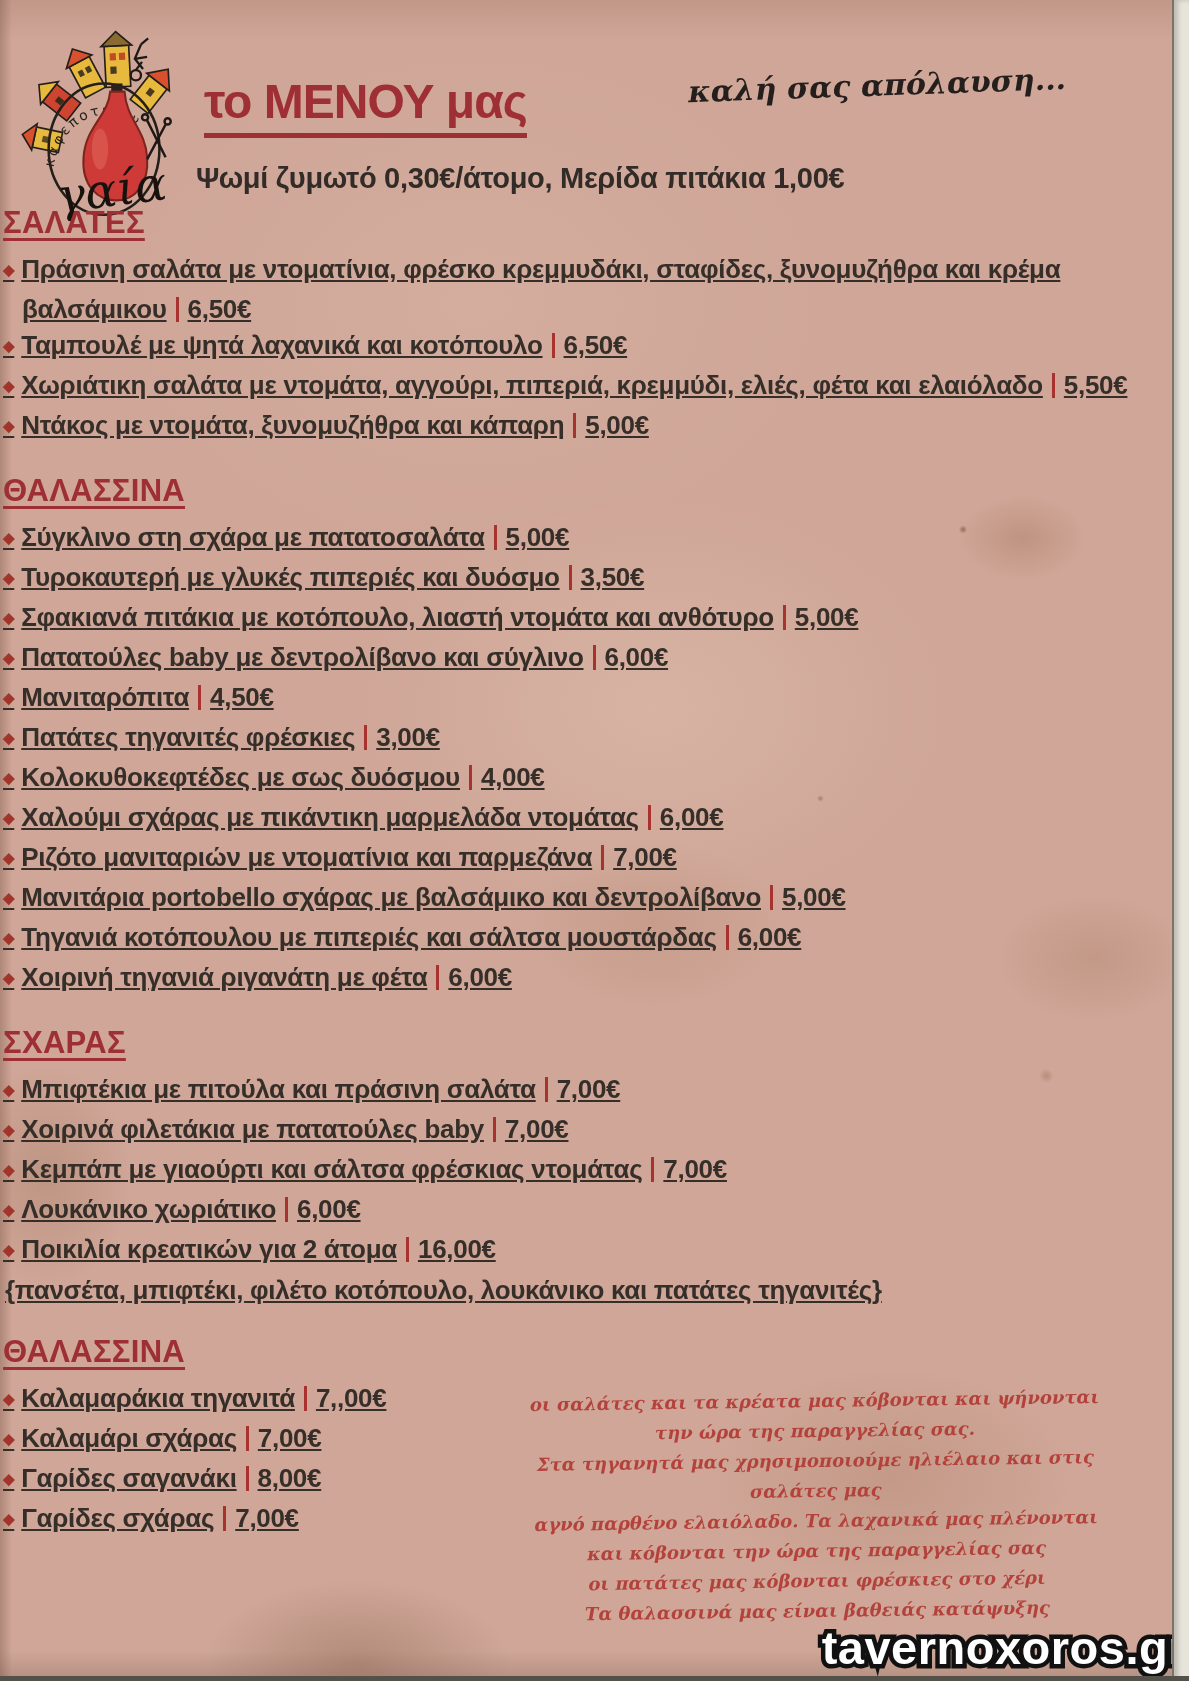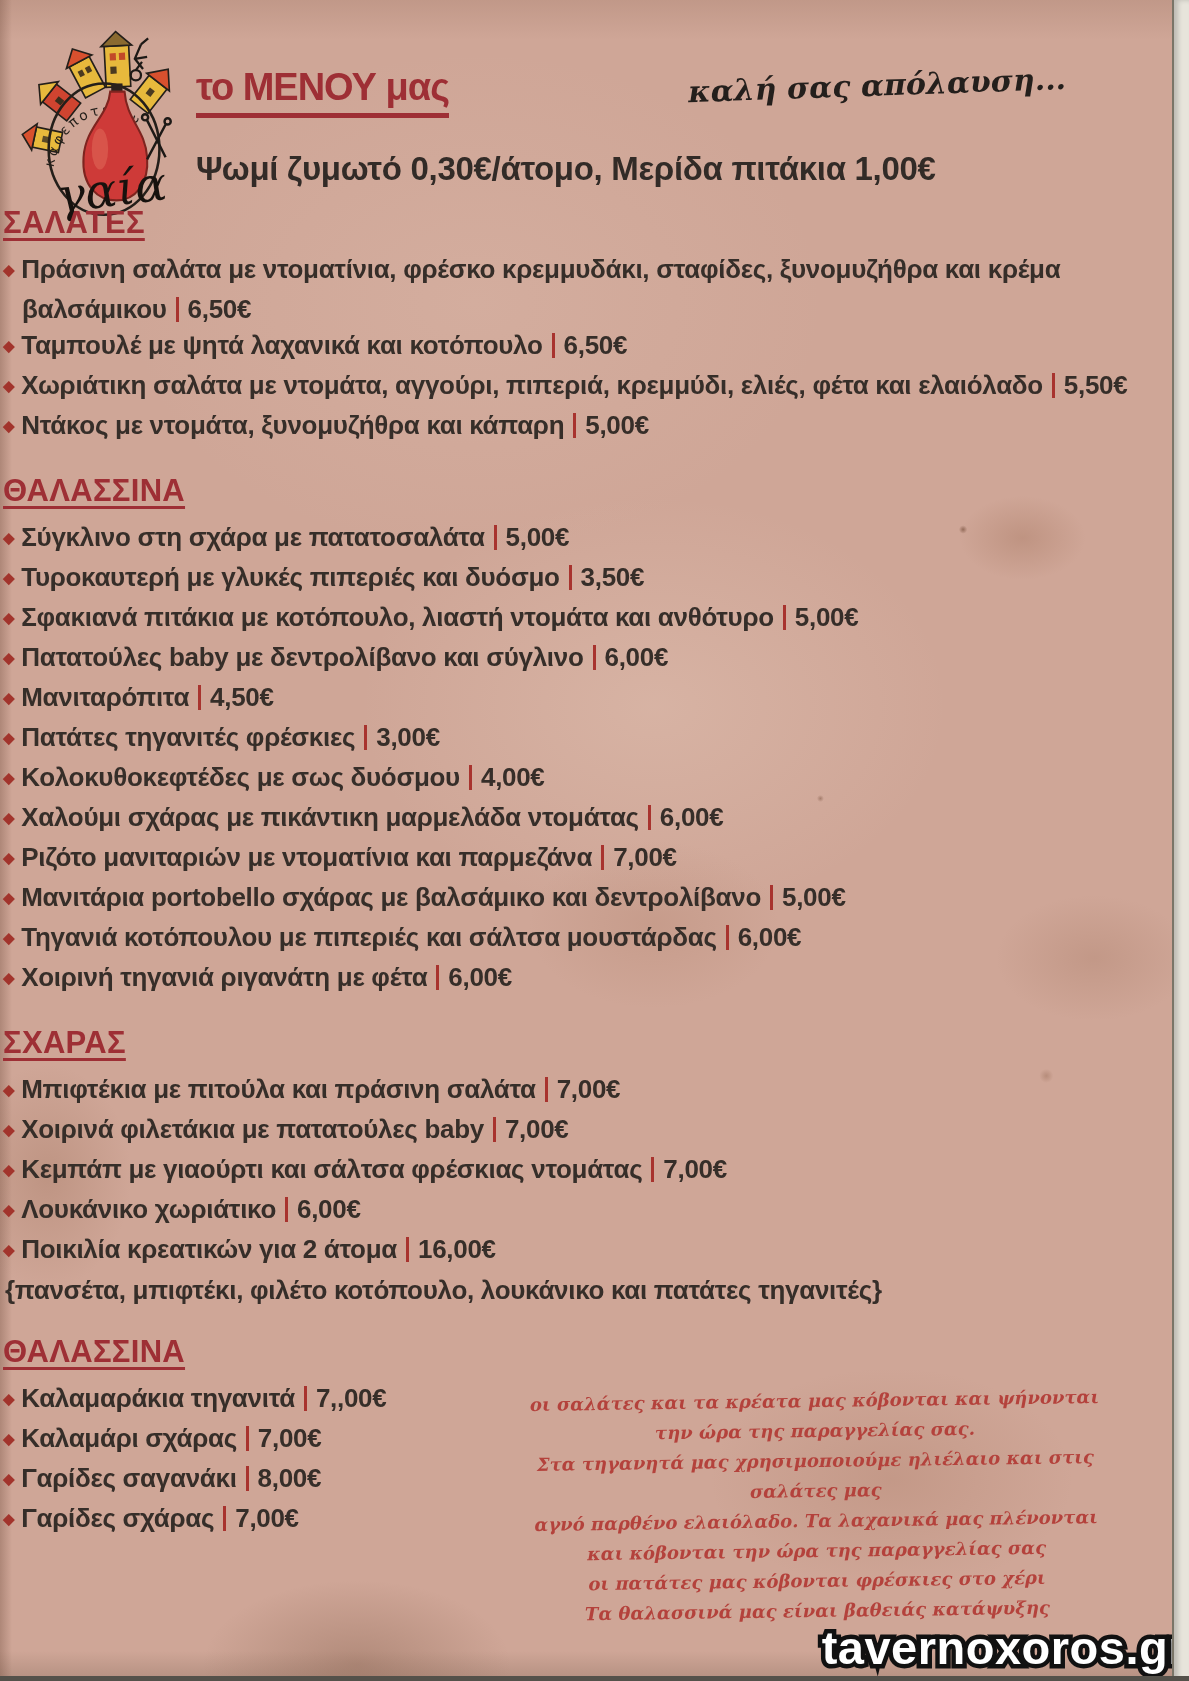--- a/index.html
+++ b/index.html
@@ -23,47 +23,48 @@
       radial-gradient(ellipse 500px 360px at 40% 18%, rgba(228,198,183,.22), transparent 70%),
       linear-gradient(90deg, rgba(90,55,40,.28) 0, transparent 12px),
       linear-gradient(0deg, rgba(80,60,45,.22) 0, transparent 30px),
       linear-gradient(180deg, rgba(120,80,60,.16) 0, transparent 40px);
   }
   
   .header{position:absolute;top:26px;left:18px;display:flex;align-items:flex-start;}
   .logo-box{width:168px;height:200px;flex:0 0 auto;}
   .title-block{margin-left:10px;padding-top:40px;}
   .page-title{
-    margin:0;display:inline-block;
-    font-size:38px;font-weight:bold;color:#9e2f35;
+    margin:8px;display:inline-block;
+    font-size:48px;font-weight:bold;color:#9e2f35;
     letter-spacing:-1px;
     border-bottom:5px solid #9e2f35;padding-bottom:4px;
   }
   .subtitle{
-    margin:32px 0 0 0;
-    font-size:33px;font-weight:bold;color:#322b27;letter-spacing:-0.3px;
+    margin:16px 0 0 0;
+    font-size:29px;font-weight:bold;color:#322b27;letter-spacing:-0.3px;
   }
   .greeting{
     position:absolute;top:66px;left:688px;width:470px;
     font-family:"DejaVu Serif",serif;font-style:italic;font-weight:bold;
     font-size:30px;color:#241f1c;transform:rotate(-2deg);
     white-space:nowrap;
   }
   
   .menu{position:absolute;top:205px;left:3px;right:46px;}
   .sec-title{
     margin:26px 0 10px 0;
     font-size:31px;font-weight:bold;color:#9e2f35;letter-spacing:.3px;
     text-decoration:underline;text-decoration-thickness:3px;text-underline-offset:5px;
   }
   .sec-title:first-child{margin-top:0;}
   .item{
     margin:0;padding-left:19px;text-indent:-19px;
     font-size:26px;line-height:36px;font-weight:bold;color:#362e29;
     letter-spacing:-0.3px;
+    text-decoration:underline;
   }
   .bullet{color:#a2342c;font-size:15px;margin-right:7px;position:relative;top:-3px;}
   .div{
     display:inline-block;width:3px;height:25px;background:#a8332e;
     margin:0 9px;vertical-align:-4px;
   }
   .note-line{padding-left:2px;text-indent:0;margin-top:1px;}
   
   .notes{
     position:absolute;left:492px;top:1386px;width:648px;

